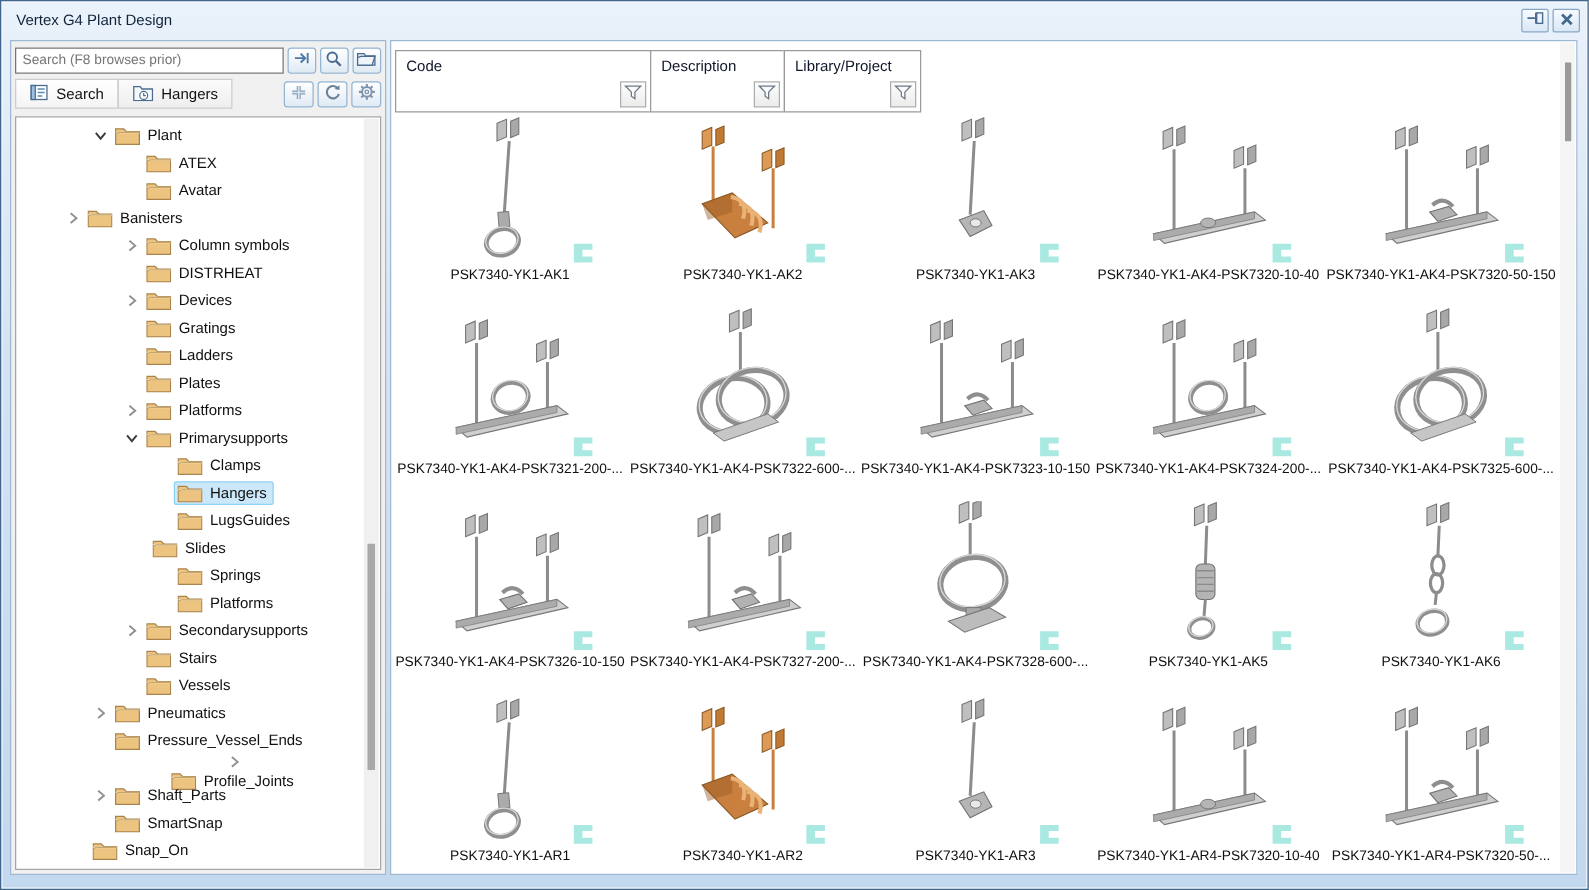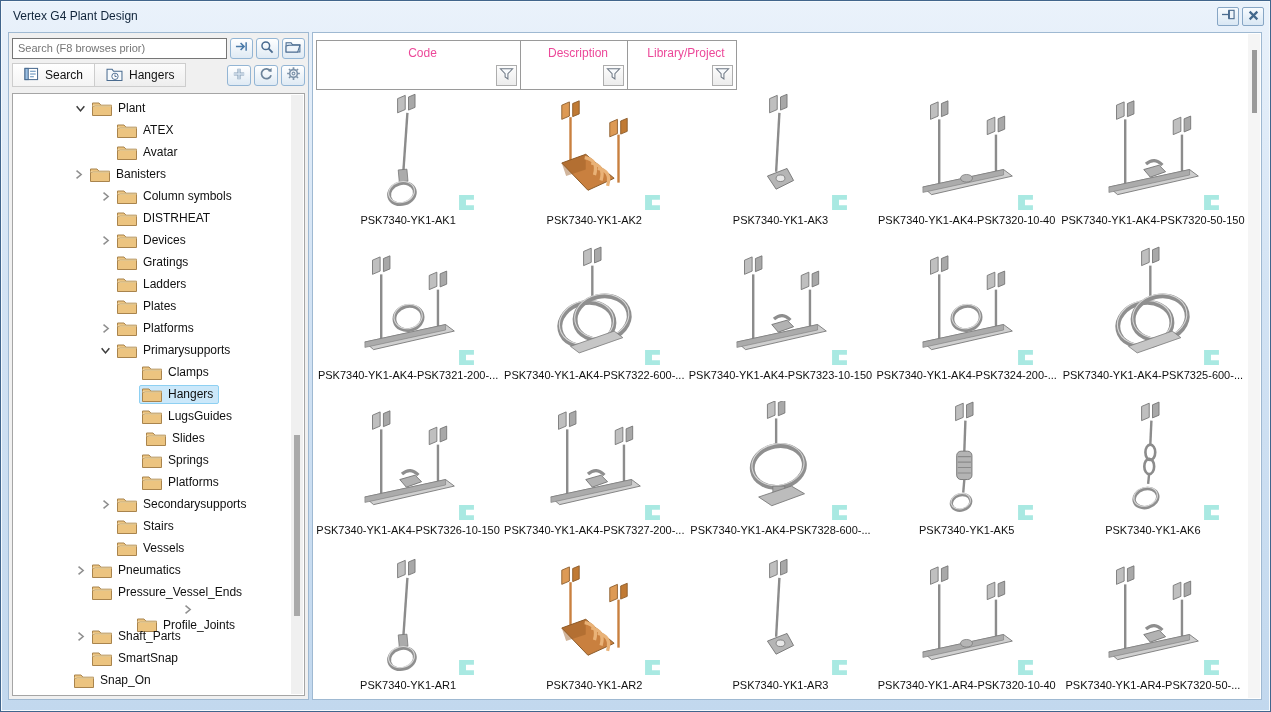--- a/index.html
+++ b/index.html
@@ -37,21 +37,21 @@
   .tree-inner.selected{background:#cbe8fa;border-color:#8ed0f2;}
   .folder-ic{display:inline-flex;flex:none;}
   .tree-scroll{position:absolute;top:1px;right:1px;bottom:1px;width:12px;background:#f0f0f0;}
   .tree-scroll .sthumb{position:absolute;left:3px;width:6px;top:340px;height:181px;background:#a9a9a9;}
   
   .right-panel{position:absolute;left:311px;top:31px;right:8px;bottom:11px;
     background:#fff;border:1px solid #9fb9d2;box-sizing:border-box;}
   .col-headers{position:absolute;left:3px;top:7px;display:flex;}
   .colh{position:relative;border:1px solid #9a9a9a;background:#fff;height:50px;box-sizing:border-box;}
   .colh+.colh{margin-left:-1px;}
-  .colh .lbl{font-size:12px;color:#ec4899;padding:5px 0 0 8px;text-align:center;}
+  .colh .lbl{font-size:12px;color:#0f172a;padding:5px 0 0 8px;}
   .fbtn{position:absolute;right:3px;bottom:3px;width:21px;height:21px;border:1px solid #adadad;
     background:linear-gradient(#fdfdfd,#ececec);padding:0;display:flex;align-items:center;justify-content:center;}
   .grid{position:absolute;left:2px;top:58px;right:15px;bottom:2px;display:grid;
     grid-template-columns:repeat(5,1fr);grid-auto-rows:155px;overflow:hidden;}
   .cell{position:relative;text-align:center;}
   .thumb{height:120px;position:relative;display:flex;justify-content:center;align-items:flex-start;}
   .badge{position:absolute;right:26px;bottom:0;line-height:0;}
   .cell-label{font-size:11px;color:#101010;margin-top:3px;white-space:nowrap;overflow:hidden;}
   .content-scroll{position:absolute;top:1px;right:1px;bottom:1px;width:12px;background:#f5f5f5;}
   .content-scroll .sthumb{position:absolute;left:4px;width:5px;top:16px;height:63px;background:#9a9a9a;}
@@ -178,21 +178,21 @@
               <span class="folder-ic">
                 <svg width="20" height="15" viewBox="0 0 20 15">
                   <path d="M0.5 2 h6.5 l2 2.2 H19.5 V14.5 H0.5 z" fill="#ecc480" stroke="#a9844d"></path>
                   <path d="M0.5 5 H19.5" stroke="#f7e3b5" stroke-width="1.3"></path>
                   <path d="M0.5 5.8 L3.2 4.9 H19.5" fill="none" stroke="#a9844d" stroke-width="0.6"></path>
                 </svg>
               </span>
               <span>Avatar</span>
             </span>
           </div>
-          <div class="tree-row" style="padding-left: 56px;">
+          <div class="tree-row" style="padding-left: 36px;">
             <span class="chev">
               <svg width="11" height="11" viewBox="0 0 10 10">
                 <path d="M3.2 1.5 L7.4 5 L3.2 8.5" fill="none" stroke="#8f8f8f" stroke-width="1.4"></path>
               </svg>
             </span>
             <span class="tree-inner">
               <span class="folder-ic">
                 <svg width="20" height="15" viewBox="0 0 20 15">
                   <path d="M0.5 2 h6.5 l2 2.2 H19.5 V14.5 H0.5 z" fill="#ecc480" stroke="#a9844d"></path>
                   <path d="M0.5 5 H19.5" stroke="#f7e3b5" stroke-width="1.3"></path>
@@ -354,21 +354,21 @@
               <span class="folder-ic">
                 <svg width="20" height="15" viewBox="0 0 20 15">
                   <path d="M0.5 2 h6.5 l2 2.2 H19.5 V14.5 H0.5 z" fill="#ecc480" stroke="#a9844d"></path>
                   <path d="M0.5 5 H19.5" stroke="#f7e3b5" stroke-width="1.3"></path>
                   <path d="M0.5 5.8 L3.2 4.9 H19.5" fill="none" stroke="#a9844d" stroke-width="0.6"></path>
                 </svg>
               </span>
               <span>LugsGuides</span>
             </span>
           </div>
-          <div class="tree-row" style="padding-left: 112px;">
+          <div class="tree-row" style="padding-left: 88px;">
             <span class="chev"></span>
             <span class="tree-inner">
               <span class="folder-ic">
                 <svg width="20" height="15" viewBox="0 0 20 15">
                   <path d="M0.5 2 h6.5 l2 2.2 H19.5 V14.5 H0.5 z" fill="#ecc480" stroke="#a9844d"></path>
                   <path d="M0.5 5 H19.5" stroke="#f7e3b5" stroke-width="1.3"></path>
                   <path d="M0.5 5.8 L3.2 4.9 H19.5" fill="none" stroke="#a9844d" stroke-width="0.6"></path>
                 </svg>
               </span>
               <span>Slides</span>

